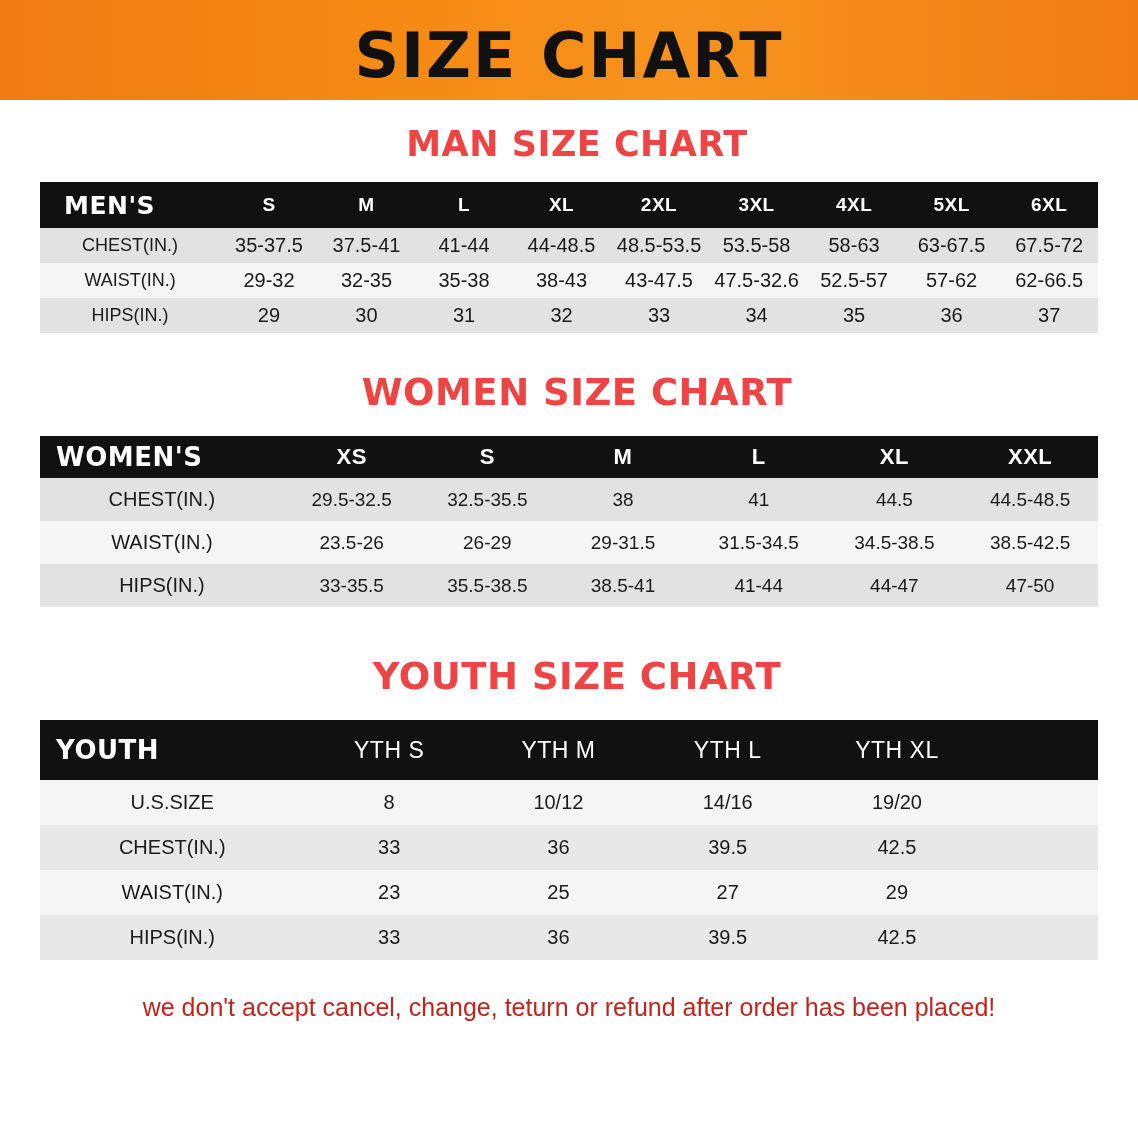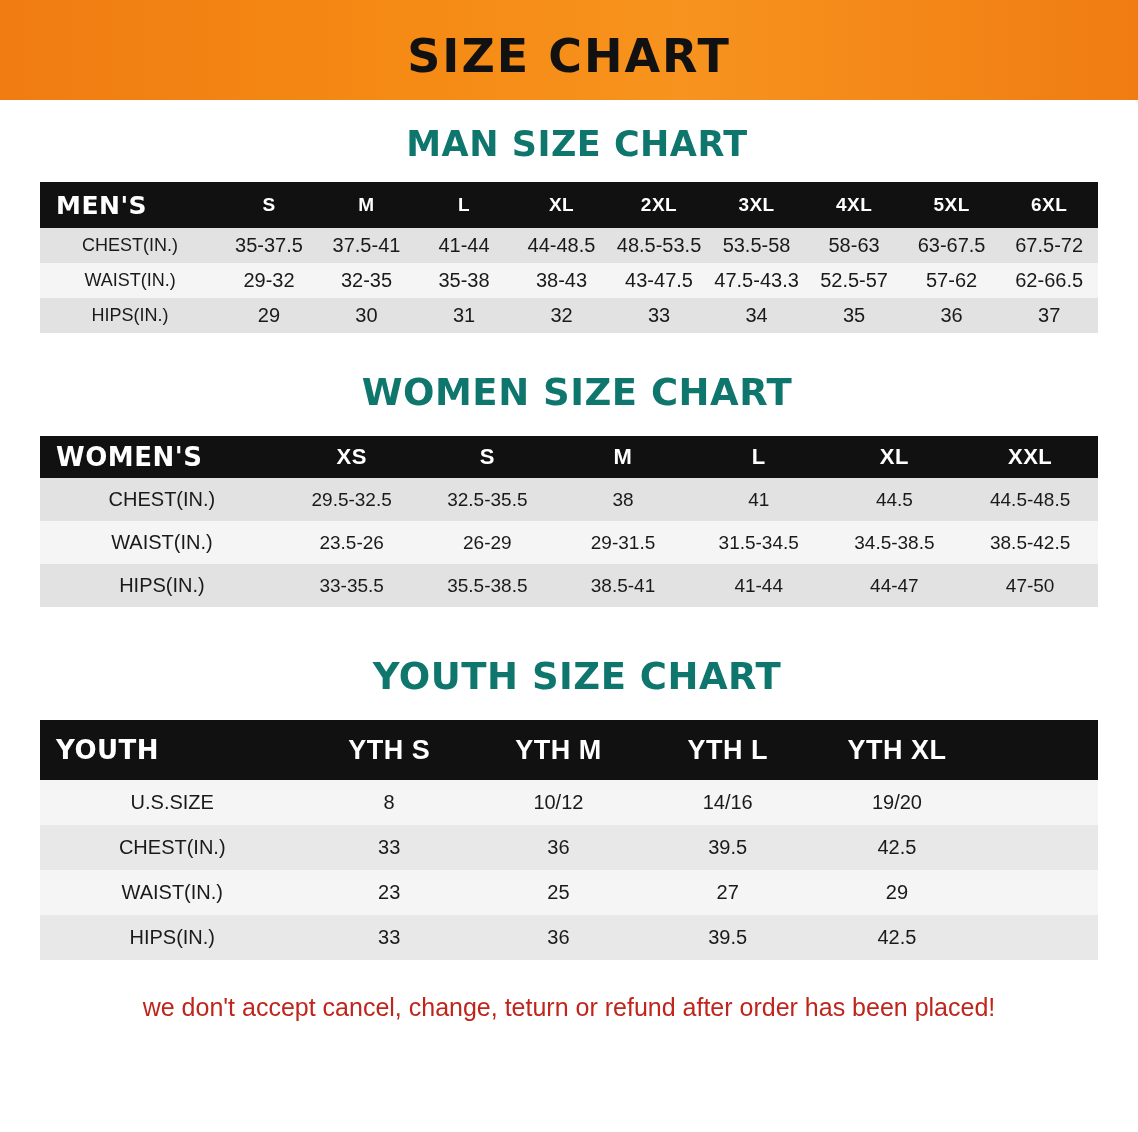--- a/index.html
+++ b/index.html
@@ -24,33 +24,33 @@
   .banner {
     height: 100px;
     background: linear-gradient(90deg, #f07c12 0%, #f58a14 35%, #f7931e 60%, #f07c12 100%);
     display: flex;
     align-items: center;
     justify-content: center;
   }
   .banner-title {
     font-family: "DejaVu Sans", sans-serif;
     font-weight: bold;
-    font-size: 46px;
+    font-size: 62px;
     letter-spacing: 2px;
     color: #111111;
     line-height: 1;
     margin-top: 12px;
   }
 
   
   .section-title {
     text-align: center;
     font-family: "DejaVu Sans", sans-serif;
     font-weight: bold;
-    color: #0f766e;
+    color: #ef4444;
     padding-left: 16px;
   }
   .section-title.man {
     font-size: 35px;
     margin-top: 24px;
     margin-bottom: 18px;
     letter-spacing: 0.5px;
   }
   .section-title.women {
     font-size: 37px;
@@ -94,21 +94,21 @@
 
   
   .men thead th {
     height: 46px;
     font-size: 19px;
     font-weight: bold;
     letter-spacing: 0.5px;
   }
   .men thead th.corner {
     text-align: left;
-    padding-left: 16px;
+    padding-left: 24px;
     font-family: "DejaVu Sans", sans-serif;
     font-size: 25px;
     font-weight: bold;
     letter-spacing: 0.5px;
   }
   .men tbody td {
     height: 35px;
     font-size: 20px;
   }
   .men tbody td.rowlabel {
@@ -137,22 +137,22 @@
   }
   .women tbody td.rowlabel {
     font-size: 20px;
   }
   .women tbody tr:nth-child(odd) td { background: #e2e2e2; }
   .women tbody tr:nth-child(even) td { background: #f5f5f5; }
 
   
   .youth thead th {
     height: 60px;
-    font-size: 27px;
-    font-weight: bold;
+    font-size: 23px;
+    font-weight: normal;
     letter-spacing: 0.5px;
   }
   .youth thead th.corner {
     text-align: left;
     padding-left: 16px;
     font-family: "DejaVu Sans", sans-serif;
     font-size: 26px;
     font-weight: bold;
   }
   .youth tbody td {
@@ -227,21 +227,21 @@
           <td>63-67.5</td>
           <td>67.5-72</td>
         </tr>
         <tr>
           <td class="rowlabel">WAIST(IN.)</td>
           <td>29-32</td>
           <td>32-35</td>
           <td>35-38</td>
           <td>38-43</td>
           <td>43-47.5</td>
-          <td>47.5-43.3</td>
+          <td>47.5-32.6</td>
           <td>52.5-57</td>
           <td>57-62</td>
           <td>62-66.5</td>
         </tr>
         <tr>
           <td class="rowlabel">HIPS(IN.)</td>
           <td>29</td>
           <td>30</td>
           <td>31</td>
           <td>32</td>

